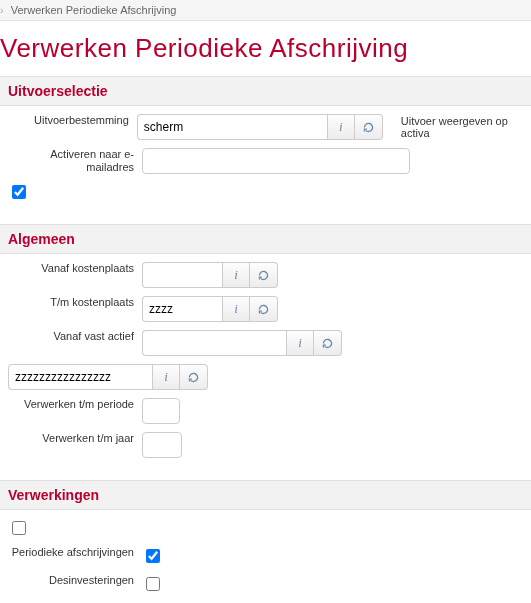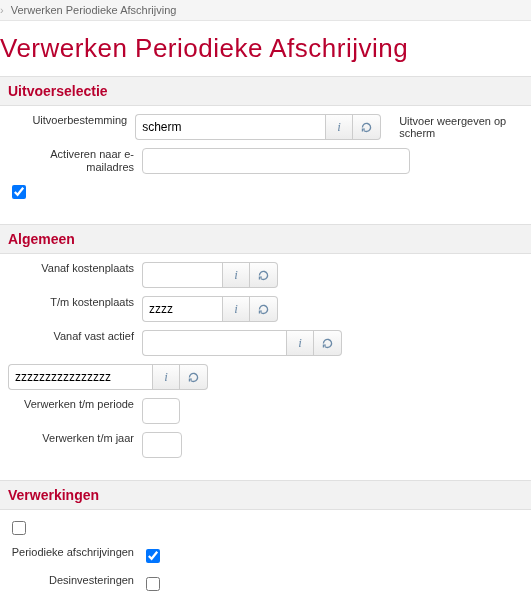--- a/index.html
+++ b/index.html
@@ -126,21 +126,21 @@
       <div class="input-group">
         <input type="text" class="w-190" value="scherm" style="">
         <span class="ig-btn first">i</span>
         <span class="ig-btn last">
           <svg viewBox="0 0 16 16" fill="none" stroke="#6b8aa8" stroke-width="1.6">
               <path d="M3 8a5 5 0 1 1 1.5 3.5"></path>
               <path d="M3 13v-3h3"></path>
             </svg>
         </span>
       </div>
-      <span class="side-text">Uitvoer weergeven op scherm</span>
+      <span class="side-text">Uitvoer weergeven op activa</span>
     </div>
   </div>
 
   <div class="row">
     <div class="label">Activeren naar e-mailadres</div>
     <div class="control">
       <input type="text" class="w-268" style="">
     </div>
   </div>
 

